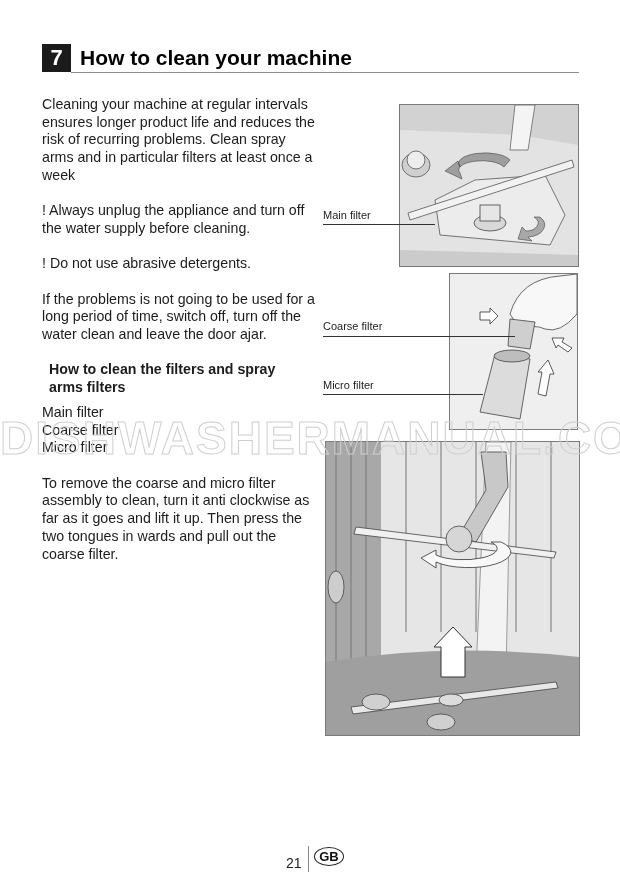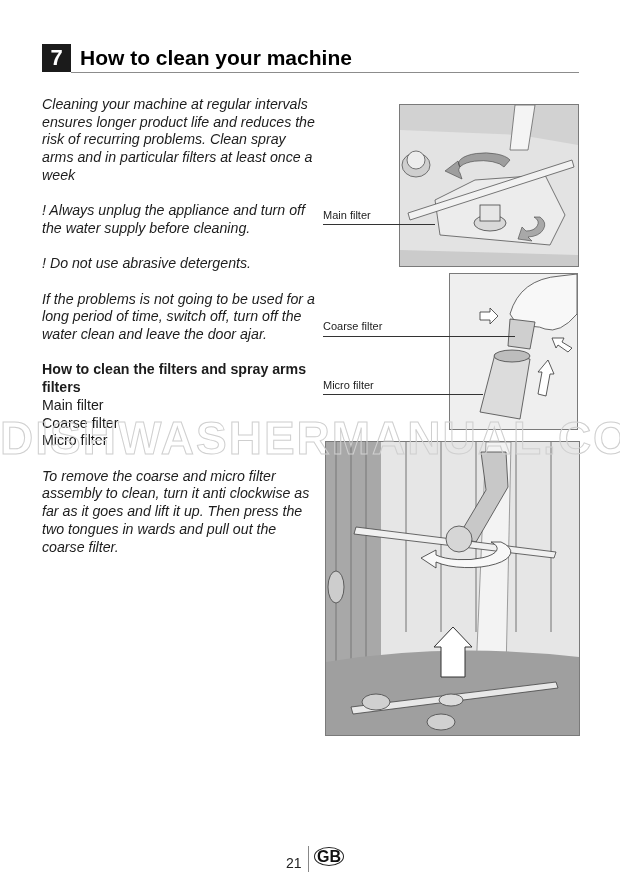--- a/index.html
+++ b/index.html
@@ -6,42 +6,42 @@
     body { width: 620px; height: 880px; position: relative; overflow: hidden;
            font-family: "Liberation Sans", sans-serif; color: #1a1a1a; }
 
     .header { position: absolute; left: 42px; top: 44px; width: 537px; height: 28px; }
     .chapter-box { position: absolute; left: 0; top: 0; width: 29px; height: 28px; background: #1b1b1b;
                    color: #fff; font-weight: bold; font-size: 22px; line-height: 28px; text-align: center; }
     .title { position: absolute; left: 38px; top: 0; font-weight: bold; font-size: 21px; line-height: 28px; color: #000000; }
     .header-rule { position: absolute; left: 29px; right: 0; bottom: -1px; height: 1px; background: #8c8c8c; }
 
     .text-col { position: absolute; left: 42px; top: 96px; width: 275px; font-size: 14.2px; line-height: 17.7px; color: #1c1c1c; }
-    .text-col p { margin: 0 0 17.7px 0; font-style: italic; }
-    .text-col .sub { font-weight: bold; margin: 0; }
+    .text-col p { margin: 0 0 17.7px 0; }
+    .text-col .sub { font-weight: bold; margin: 7px; }
     .text-col .list { margin: 0 0 17.7px 0; }
     .text-col .list div { margin: 0; }
 
     .fig { position: absolute; background: #e7e7e7; border: 1px solid #7a7a7a; overflow: hidden; }
     #fig1 { left: 399px; top: 104px; width: 178px; height: 161px; }
     #fig2 { left: 449px; top: 273px; width: 127px; height: 155px; background: #efefef; }
     #fig3 { left: 325px; top: 441px; width: 253px; height: 293px; background: #d9d9d9; }
 
     .callout { position: absolute; font-size: 11px; color: #222; }
     .callout-line { position: absolute; height: 1px; background: #333; }
 
     .watermark { position: absolute; left: 0; top: 413px; width: 620px; text-align: center;
                  font-size: 46px; font-weight: bold; letter-spacing: 2px; color: transparent;
                  -webkit-text-stroke: 1px #cfcfcf; line-height: 50px; white-space: nowrap; }
 
     .footer { position: absolute; left: 286px; top: 846px; height: 22px; }
     .page-num { position: absolute; left: 0; top: 2px; font-size: 14px; color: #222; margin-top: 7px; }
     .footer-sep { position: absolute; left: 22px; top: 0; width: 1px; height: 26px; background: #888; }
     .gb-badge { position: absolute; left: 28px; top: 1px; width: 28px; height: 17px; border: 1.5px solid #222;
-                border-radius: 50%; font-size: 16px; font-weight: bold; line-height: 17px; text-align: center; color: #111; }
+                border-radius: 50%; font-size: 13px; font-weight: bold; line-height: 17px; text-align: center; color: #111; }
   </style>
 </head>
 <body>
 
 <div class="header">
   <div class="chapter-box">7</div>
   <div class="title">How to clean your machine</div>
   <div class="header-rule"></div>
 </div>
 

